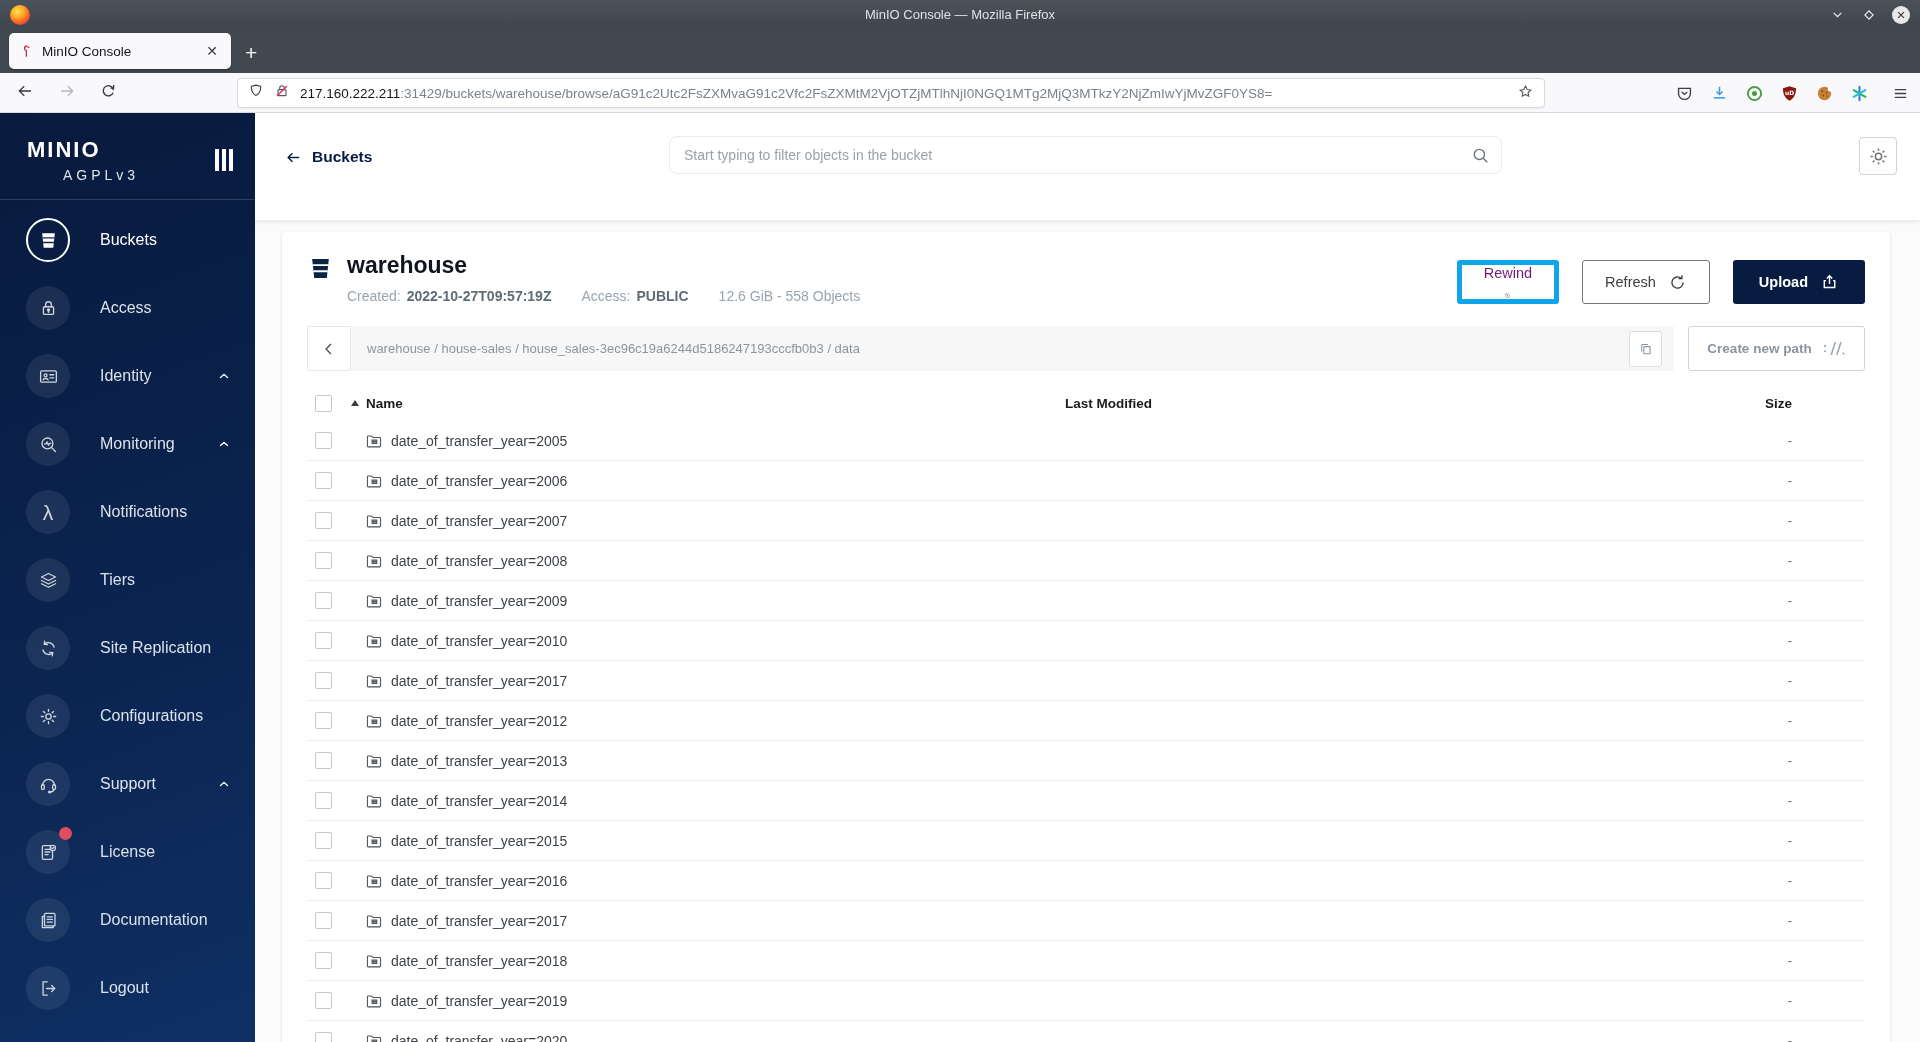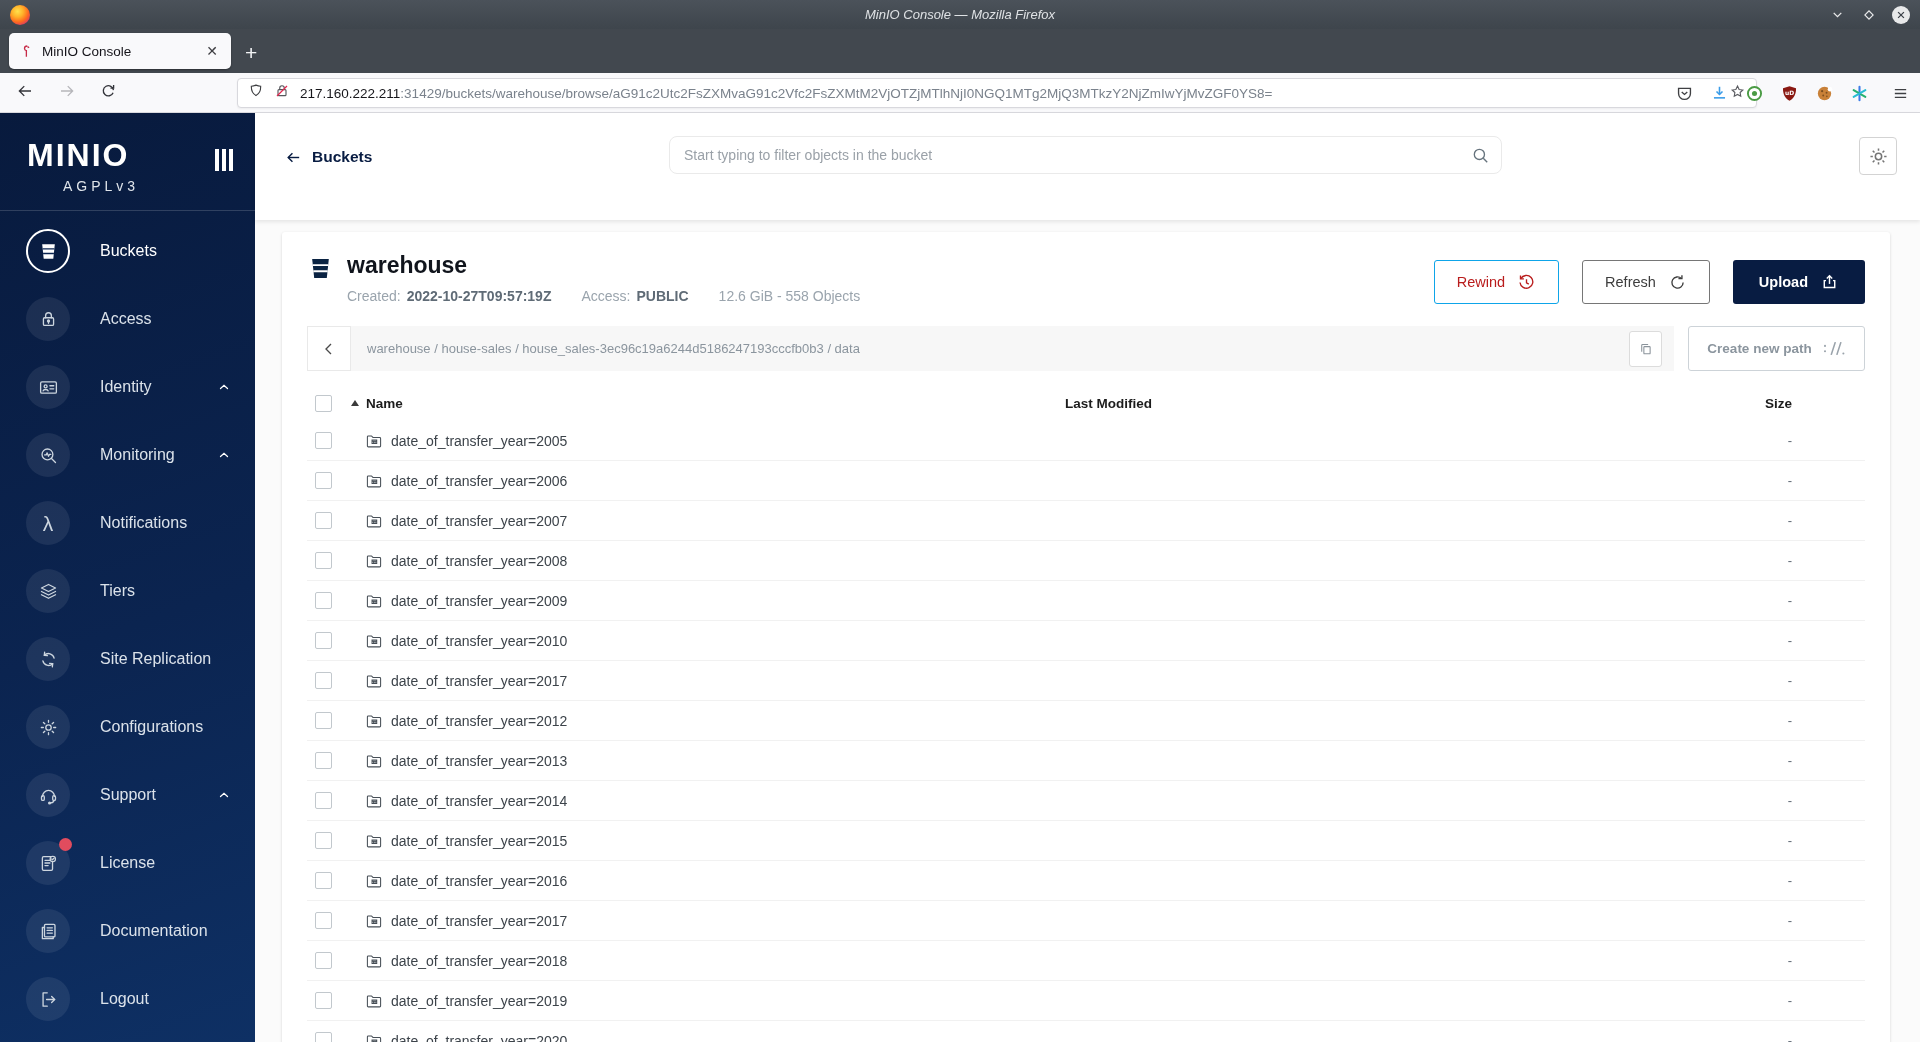--- a/index.html
+++ b/index.html
@@ -4,50 +4,50 @@
 <style>
   * { margin:0; padding:0; box-sizing:border-box; }
   html,body { width:1920px; height:1042px; overflow:hidden;
     font-family:"Liberation Sans","DejaVu Sans",sans-serif; background:#fbfbfb; }
 
   
   .titlebar { height:29px; background:linear-gradient(#4b525a,#3e454c);
     display:flex; align-items:center; position:relative; color:#e9ebed; }
   .ff-logo { width:20px; height:20px; border-radius:50%; margin-left:10px;
     background:radial-gradient(circle at 38% 32%, #ffe14d 0%, #ffb32a 30%, #ff6a1f 58%, #d6356b 82%, #8a1c7c 100%); }
-  .win-title { position:absolute; left:0; right:0; text-align:center; font-size:13px; color:#dfe2e5;font-style:italic; }
+  .win-title { position:absolute; left:0; right:0; text-align:center; font-size:13px; color:#dfe2e5; }
   .win-ctrls { position:absolute; right:10px; top:0; height:100%; display:flex; align-items:center; gap:14px; }
   .wc { width:18px; height:18px; display:flex; align-items:center; justify-content:center; }
   .wc svg { display:block; }
   .wc-close { background:#e8e9ea; border-radius:50%; }
 
   .tabbar { height:44px; background:#42484f; display:flex; align-items:flex-end; }
   .tab { width:222px; height:36px; margin:0 0 4px 9px; background:#f9f9fb; border-radius:5px;
     display:flex; align-items:center; padding:0 8px 0 10px; box-shadow:0 1px 2px rgba(0,0,0,.35);justify-content:center; }
   .tab-title { font-size:13.5px; color:#15141a; margin-left:8px; flex:1; white-space:nowrap; overflow:hidden; }
   .tab-close { color:#3e3e42; font-size:14px; padding:2px 5px; border-radius:3px; }
   .newtab { color:#f3f4f6; font-size:21px; font-weight:300; margin:0 0 10px 14px; line-height:1; }
 
   .toolbar { height:40px; background:#f9f9fb; border-bottom:1px solid #d9d9de;
     display:flex; align-items:center; position:relative; }
   .nav-btns { display:flex; align-items:center; gap:24px; margin-left:16px; }
-  .urlbar { position:absolute; left:237px; top:5px; width:1520px; height:30px; background:#fff;
+  .urlbar { position:absolute; left:237px; top:5px; width:1308px; height:30px; background:#fff;
     border:1px solid #d8d8dd; border-radius:4px; display:flex; align-items:center; padding:0 10px; box-shadow:0 1px 2px rgba(0,0,0,.05); }
   .url-text { flex:1; font-size:13.5px; margin-left:10px; white-space:nowrap; overflow:hidden; }
   .url-host { color:#17171b; } .url-rest { color:#7a828c; }
   .tb-icons { position:absolute; right:10px; top:0; height:40px; display:flex; align-items:center; gap:15px; }
   .tbi { width:20px; height:20px; display:flex; align-items:center; justify-content:center; }
 
   
   .app { display:flex; height:929px; }
 
   .sidebar { width:255px; flex:0 0 255px; height:100%;
     background:linear-gradient(160deg,#081a3d 0%,#0b2450 55%,#0e3064 100%); color:#dbe2ea; position:relative; }
   .logo-block { padding:24px 20px 16px 27px; border-bottom:1px solid rgba(255,255,255,.16); position:relative; }
-  .logo-text { font-size:32px; font-weight:700; letter-spacing:2px; color:#fff; }
+  .logo-text { font-size:22px; font-weight:700; letter-spacing:2px; color:#fff; }
   .logo-sub { font-size:14px; letter-spacing:4px; color:#dfe4ea; margin:4px 0 0 36px; }
   .collapse { position:absolute; right:22px; top:36px; display:flex; gap:3px; }
   .collapse i { display:block; width:4px; height:22px; background:#fff; }
   .nav { padding-top:6px; }
   .nav-item { height:68px; display:flex; align-items:center; padding:0 24px 0 26px; cursor:pointer; }
   .nav-ic { width:44px; height:44px; flex:0 0 44px; border-radius:50%; background:rgba(255,255,255,.08);
     display:flex; align-items:center; justify-content:center; color:#cdd6df; position:relative; }
   .nav-ic svg { width:21px; height:21px; }
   .nav-ic.ring { background:transparent; border:2px solid #fff; color:#fff; }
   .nav-lbl { margin-left:30px; font-size:16px; color:#dbe2ea; }
@@ -76,21 +76,21 @@
   .bucket-row { display:flex; align-items:flex-start; padding:20px 0 16px; }
   .bucket-ic { margin-top:3px; color:#0a2342; }
   .bucket-head { margin-left:13px; }
   .bucket-name { font-size:23px; font-weight:700; color:#10141c; }
   .bucket-meta { display:flex; gap:30px; margin-top:9px; font-size:14px; color:#9aa4ad; align-items:baseline; }
   .meta-val { font-weight:700; color:#5f6b76; margin-left:6px; }
   .bucket-actions { margin-left:auto; display:flex; gap:23px; margin-top:8px; }
   .btn { height:44px; padding:0 22px; border-radius:3px; background:#fff; display:flex; align-items:center;
     gap:12px; font-size:14.5px; font-weight:400; cursor:pointer; }
   .btn svg { width:19px; height:19px; }
-  .btn-rewind { border:1px solid #0ea5e9; color:#b91c1c; }
+  .btn-rewind { border:5px solid #0ea5e9; color:#701a75;flex-direction:column; }
   .btn-refresh { border:1px solid #767676; color:#3d3d3d; }
   .btn-upload { border:none; background:#081c42; color:#fff; font-weight:700; padding:0 26px; }
 
   .browse-bar { display:flex; height:45px; margin-top:6px; align-items:stretch; }
   .crumb-back { width:44px; flex:0 0 44px; background:#fff; border:1px solid #e9e9e9;
     display:flex; align-items:center; justify-content:center; color:#4a4a4a; }
   .crumb-band { flex:1; background:#f7f7f7; display:flex; align-items:center; padding:0 12px 0 16px;gap:24px; }
   .crumb-text { flex:1; font-size:13px; color:#8b959e; white-space:nowrap; overflow:hidden; }
   .copy-btn { width:33px; height:36px; background:#fff; border:1px solid #dcdcdc; border-radius:3px;
     display:flex; align-items:center; justify-content:center; color:#8a939b; }

